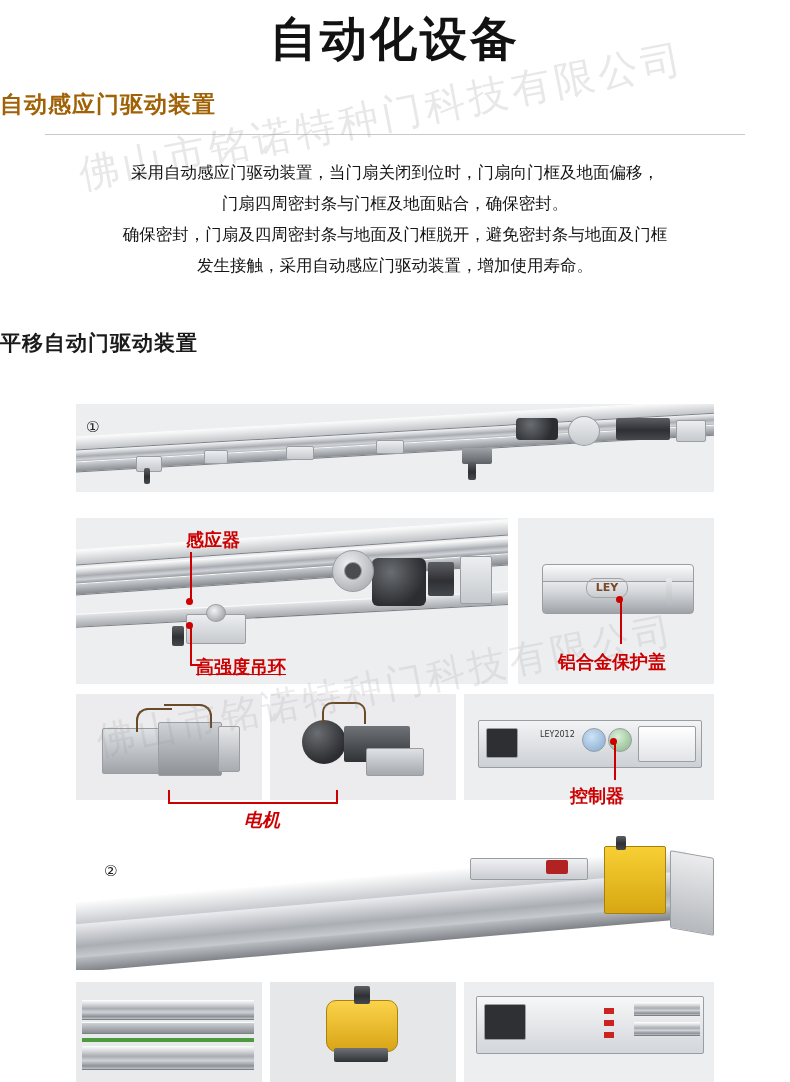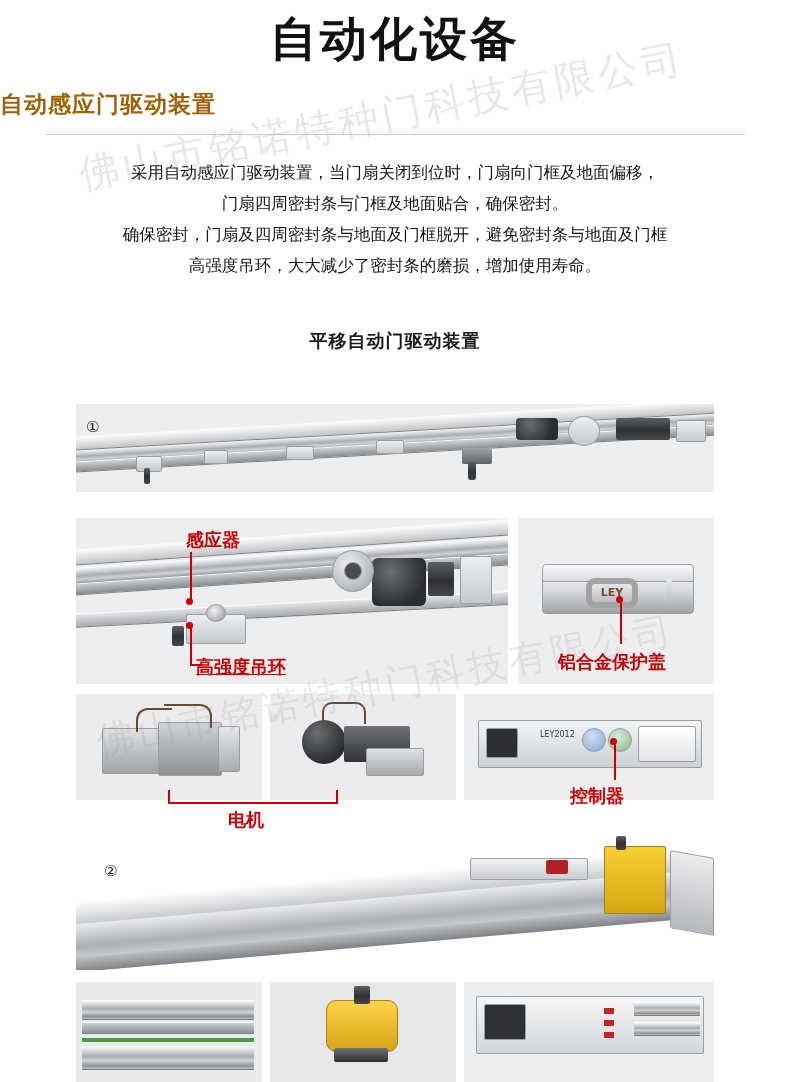--- a/index.html
+++ b/index.html
@@ -92,22 +92,22 @@
     font-size: 16.5px;
     line-height: 31px;
     color: #151515;
     position: relative;
     z-index: 6;
   }
   .intro p { margin: 0; }
 
   
   .section-heading {
-    text-align: center;
-    font-size: 18px;
+    text-align: left;
+    font-size: 21px;
     font-weight: bold;
     margin-top: 48px;
     letter-spacing: 1px;
   }
 
   
   .fig {
     position: absolute;
     background: #e9eaec;
     overflow: hidden;
@@ -185,21 +185,21 @@
   </div>
 
   <div class="title">自动化设备</div>
   <div class="subtitle">自动感应门驱动装置</div>
   <div class="rule"></div>
 
   <div class="intro">
     <p>采用自动感应门驱动装置，当门扇关闭到位时，门扇向门框及地面偏移，</p>
     <p>门扇四周密封条与门框及地面贴合，确保密封。</p>
     <p>确保密封，门扇及四周密封条与地面及门框脱开，避免密封条与地面及门框</p>
-    <p>高强度吊环，大大减少了密封条的磨损，增加使用寿命。</p>
+    <p>发生接触，采用自动感应门驱动装置，增加使用寿命。</p>
   </div>
 
   <div class="section-heading">平移自动门驱动装置</div>
 
   <div class="fig" style="left:76px; top:404px; width:638px; height:88px; background:#eceef0;">
 
     <div class="rail" style="left:-10px; top:46px; width:680px; height:15px; transform:rotate(-3.3deg); transform-origin:0 0;"></div>
     <div class="rail" style="left:-10px; top:58px; width:680px; height:9px; transform:rotate(-3.3deg); transform-origin:0 0; background:linear-gradient(180deg,#cfd2d6,#8b8e93);"></div>
     <div class="rail" style="left:-10px; top:33px; width:680px; height:12px; transform:rotate(-3.3deg); transform-origin:0 0; background:linear-gradient(180deg,#fafafa,#c3c6ca);"></div>
 
@@ -241,21 +241,21 @@
 
   <div class="anno" style="left:196px; top:655px;text-decoration:underline;">高强度吊环</div>
   <div class="leader" style="left:190px; top:628px; width:2px; height:38px;"></div>
   <div class="leader" style="left:190px; top:664px; width:12px; height:2px;"></div>
   <div class="dot" style="left:186px; top:622px;"></div>
 
   <div class="fig" style="left:518px; top:518px; width:196px; height:166px; background:#eceef0;">
     <div class="box" style="left:24px; top:58px; width:150px; height:36px; border-radius:4px; background:linear-gradient(180deg,#f0f1f3 0%,#d6d8dc 40%,#9fa2a7 100%);"></div>
     <div class="box" style="left:24px; top:46px; width:150px; height:16px; border-radius:4px 4px 0 0; background:linear-gradient(180deg,#fafbfb,#d9dbdf);"></div>
     <div class="dark" style="left:148px; top:60px; width:6px; height:28px; background:linear-gradient(180deg,#e8eaec,#b4b7bb);"></div>
-    <div style="position:absolute; left:68px; top:60px; width:40px; height:18px; border:6px solid #a3a3a3; border-radius:9px; color:#7a4a28; font-size:11px; text-align:center; line-height:18px; font-weight:bold;">LEY</div>
+    <div style="position:absolute; left:68px; top:60px; width:40px; height:18px; border:1px solid #a3a3a3; border-radius:9px; color:#7a4a28; font-size:11px; text-align:center; line-height:18px; font-weight:bold;">LEY</div>
   </div>
   <div class="anno" style="left:558px; top:650px;">铝合金保护盖</div>
   <div class="leader" style="left:620px; top:600px; width:2px; height:44px;"></div>
   <div class="dot" style="left:616px; top:596px;"></div>
 
   <div class="fig" style="left:76px; top:694px; width:186px; height:106px; background:#ececee;">
     <div class="box" style="left:26px; top:34px; width:56px; height:44px; background:linear-gradient(180deg,#dfe2e5,#9fa3a8);"></div>
     <div class="box" style="left:82px; top:28px; width:62px; height:52px; background:linear-gradient(180deg,#cfd3d7,#8e9297);"></div>
     <div class="box" style="left:142px; top:32px; width:20px; height:44px; background:linear-gradient(180deg,#e6e8ea,#a8abaf);"></div>
     <div style="position:absolute; left:88px; top:10px; width:46px; height:22px; border:2px solid #6b4a2a; border-left:none; border-bottom:none; border-radius:0 12px 0 0;"></div>
@@ -263,21 +263,21 @@
   </div>
 
   <div class="fig" style="left:270px; top:694px; width:186px; height:106px; background:#ececee;">
     <div class="motor" style="left:32px; top:26px; width:44px; height:44px; border-radius:50%;"></div>
     <div class="dark" style="left:74px; top:32px; width:66px; height:36px; background:linear-gradient(180deg,#6f7276,#303336);"></div>
     <div class="box" style="left:96px; top:54px; width:56px; height:26px; background:linear-gradient(180deg,#dfe2e5,#a4a8ac);"></div>
     <div style="position:absolute; left:52px; top:8px; width:40px; height:20px; border:2px solid #6b4a2a; border-bottom:none; border-radius:10px 10px 0 0;"></div>
   </div>
 
   <div class="bracket" style="left:168px; top:790px; width:166px; height:12px;"></div>
-  <div class="anno" style="left:228px; top:808px;">电机</div>
+  <div class="anno" style="left:244px; top:808px;font-style:italic;">电机</div>
 
   <div class="fig" style="left:464px; top:694px; width:250px; height:106px; background:#eceef0;">
     <div class="box" style="left:14px; top:26px; width:222px; height:46px; background:linear-gradient(180deg,#f2f4f6,#cdd0d4);"></div>
     <div class="box" style="left:22px; top:34px; width:30px; height:28px; background:#2d2f33;"></div>
     <div style="position:absolute; left:76px; top:36px; width:46px; height:10px; color:#333; font-size:8px;">LEY2012</div>
     <div class="box" style="left:118px; top:34px; width:22px; height:22px; border-radius:50%; background:radial-gradient(circle at 40% 35%,#cfe2f5,#7fa8cf);"></div>
     <div class="box" style="left:144px; top:34px; width:22px; height:22px; border-radius:50%; background:radial-gradient(circle at 40% 35%,#d8f0d8,#86b386);"></div>
     <div class="box" style="left:174px; top:32px; width:56px; height:34px; background:linear-gradient(180deg,#ffffff,#e2e4e7);"></div>
   </div>
   <div class="anno" style="left:570px; top:784px;">控制器</div>

